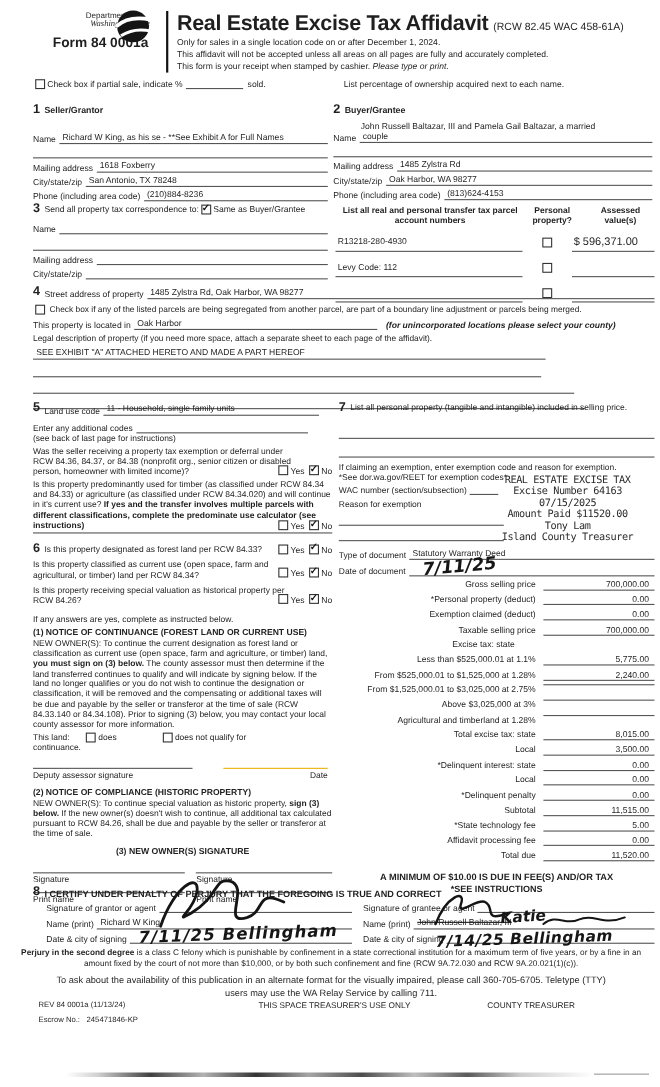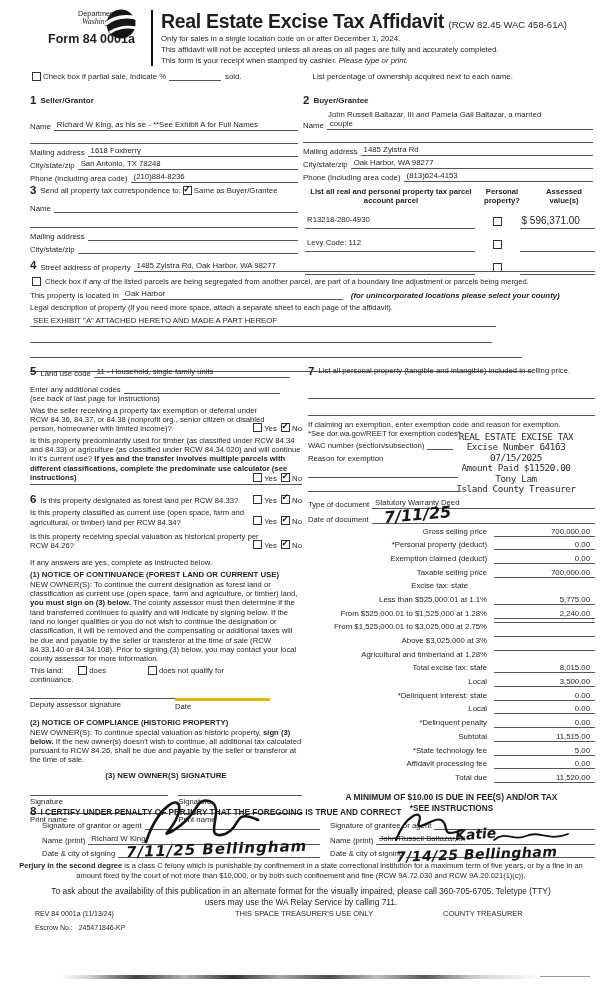--- a/index.html
+++ b/index.html
@@ -139,21 +139,21 @@
       <span class="val"></span>
     </div>
     <div class="row" style="margin-top:4px;">
       <span class="lab">City/state/zip</span>
       <span class="val"></span>
     </div>
   </div>
 
   <div class="abs" style="left:305px; top:188px; width:290px;">
     <div style="display:flex;">
-      <div class="pcol-h" style="width:172px;">List all real and personal property tax parcel account parcel</div>
+      <div class="pcol-h" style="width:172px;">List all real and personal transfer tax parcel account numbers</div>
       <div class="pcol-h" style="width:50px;">Personal property?</div>
       <div class="pcol-h" style="width:62px; margin-left:auto;">Assessed value(s)</div>
     </div>
     <div class="prow">
       <div class="pcell1">R13218-280-4930</div>
       <div class="pcell2"><span class="cb"></span></div>
       <div class="pcell3">$ 596,371.00</div>
     </div>
     <div class="prow">
       <div class="pcell1">Levy Code:  112</div>
@@ -252,21 +252,21 @@
       <span class="lab">This land:</span>
       <span class="cb" style="margin-left:12px;"></span>
       <span>does</span>
       <span class="cb" style="margin-left:42px;"></span>
       <span>does not qualify for</span>
     </div>
     <div>continuance.</div>
 
     <div style="display:flex; margin-top:14px;">
       <div style="width:145px; border-top:1px solid #555; padding-top:1px;">Deputy assessor signature</div>
-      <div style="width:95px; border-top:3px solid #eab308; padding-top:1px; ">Date</div>
+      <div style="width:95px; border-top:1px solid #eab308; padding-top:1px; margin-left:28px;text-align:right;">Date</div>
     </div>
 
     <div class="b" style="margin-top:7px; font-size:7.8px;">(2) NOTICE OF COMPLIANCE (HISTORIC PROPERTY)</div>
     <div style="line-height:1.21; margin-top:1px;">
       <span>NEW OWNER(S): To continue special valuation as historic property, </span><span class="b">sign (3) below.</span><span> If the new owner(s) doesn't wish to continue, all additional tax calculated pursuant to RCW 84.26, shall be due and payable by the seller or transferor at the time of sale.</span>
     </div>
     <div class="b" style="margin-top:6px; text-align:center; font-size:7.9px;">(3) NEW OWNER(S) SIGNATURE</div>
 
     <div style="display:flex; margin-top:15px;">
       <div style="width:140px; border-top:1px solid #555; padding-top:1px;">Signature</div>

